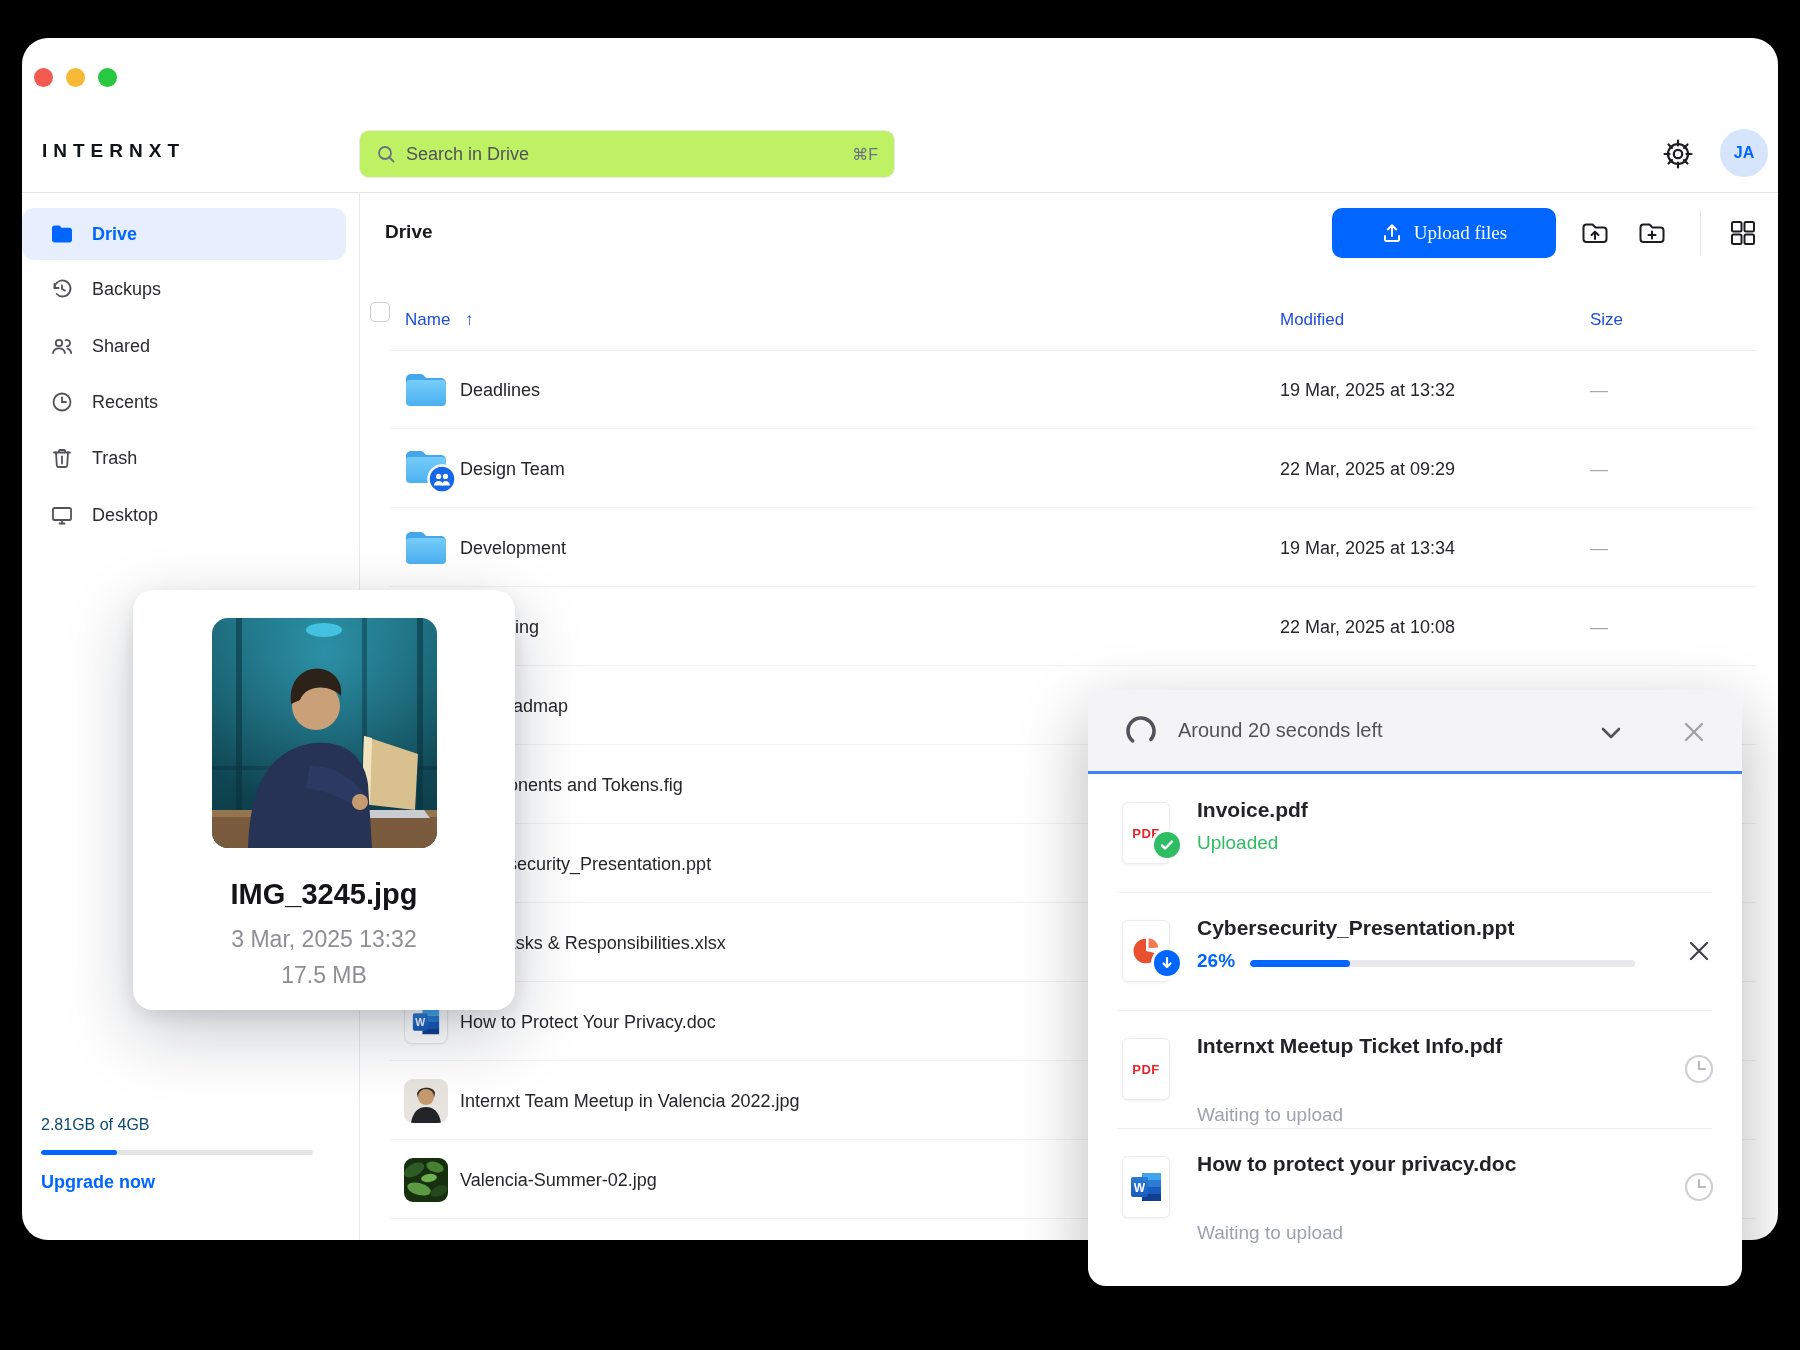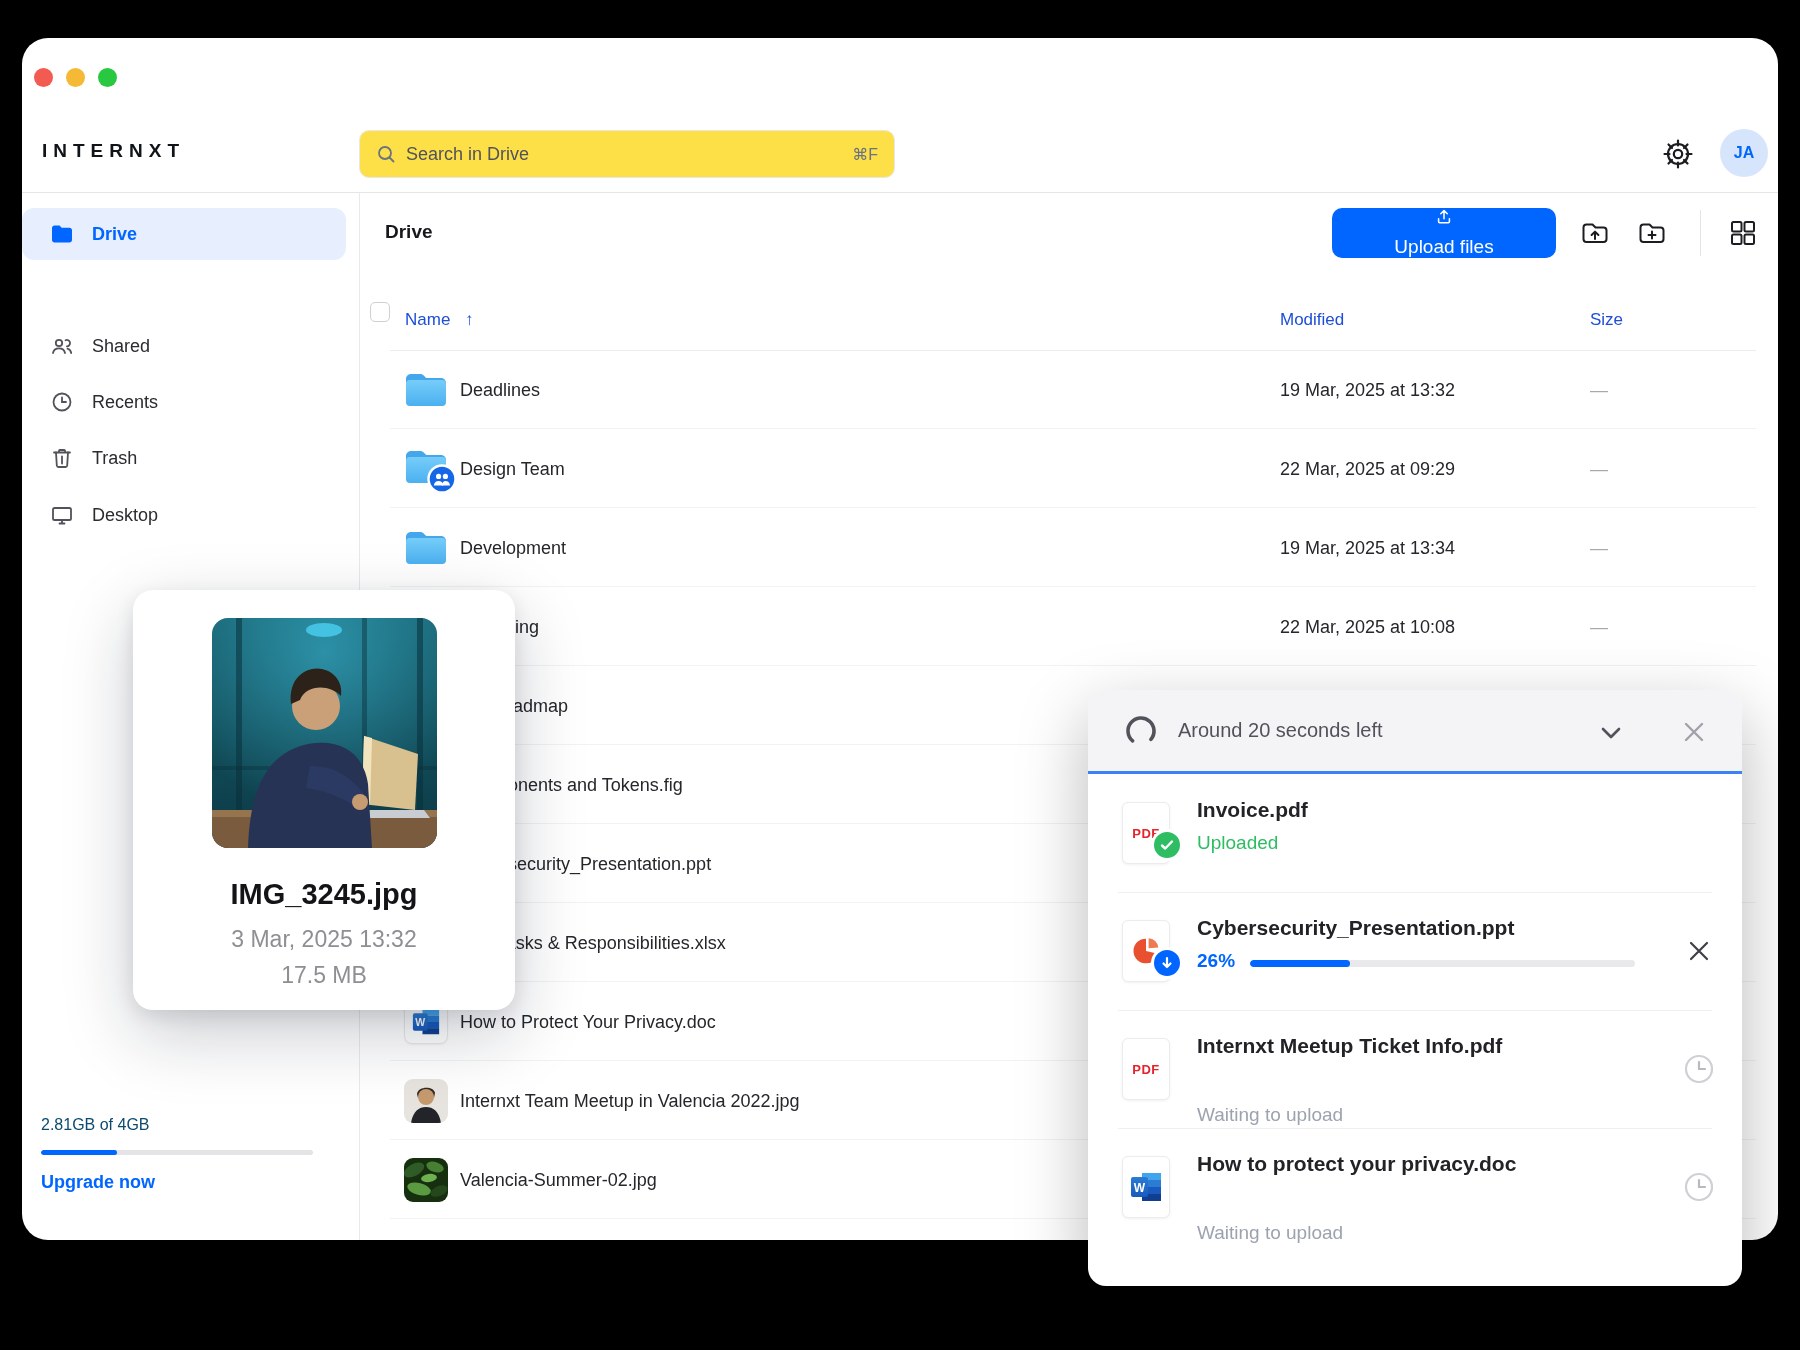--- a/index.html
+++ b/index.html
@@ -10,21 +10,21 @@
 
   
   .traffic { position:absolute; left:12px; top:30px; display:flex; gap:13px; }
   .light { width:19px; height:19px; border-radius:50%; }
   .light.red{ background:#F35A52; } .light.yellow{ background:#F5B935; } .light.green{ background:#28C840; }
 
   .logo { position:absolute; left:20px; top:102px; font-size:19px; font-weight:700;
           letter-spacing:6px; color:#101418;text-align:right; }
 
   .searchbar { position:absolute; left:337px; top:92px; width:536px; height:48px;
-               background:#fde047; border:1px solid #E8E8EB; border-radius:10px;
+               background:#bef264; border:1px solid #E8E8EB; border-radius:10px;
                display:flex; align-items:center; padding:0 16px; gap:10px; }
   .searchbar input { flex:1; border:none; outline:none; background:transparent;
                      font-size:18px; color:#3F3F46; font-family:inherit; }
   .searchbar input::placeholder { color:#52525B; opacity:1; }
   .shortcut { font-size:16px; color:#6B7280; }
 
   .gear-btn { position:absolute; left:1638px; top:98px; width:36px; height:36px; cursor:pointer; }
   .avatar { position:absolute; left:1698px; top:91px; width:48px; height:48px; border-radius:50%;
             background:#D7E5FC; color:#0066FF; font-weight:700; font-size:16px;
             display:flex; align-items:center; justify-content:center; }
@@ -43,22 +43,22 @@
   .storage-track { position:absolute; left:19px; top:1112px; width:272px; height:5px;
                    border-radius:3px; background:#E4E4E7; overflow:hidden; }
   .storage-fill { height:100%; border-radius:3px; background:#0066FF; }
   .upgrade { position:absolute; left:19px; top:1134px; font-size:18px; font-weight:600;
              color:#0066FF; cursor:pointer; }
 
   
   .page-title { position:absolute; left:363px; top:183px; font-size:19px; font-weight:600; color:#18181B; }
   .upload-btn { position:absolute; left:1310px; top:170px; width:224px; height:50px;
                 background:#0066FF; color:#fff; border:none; border-radius:10px;
-                font-size:19px; font-weight:500; font-family:Liberation Sans, sans-serif; cursor:pointer;
-                display:flex; align-items:center; justify-content:center; gap:11px;flex-direction:column; }
+                font-size:19px; font-weight:500; font-family:Liberation Serif, serif; cursor:pointer;
+                display:flex; align-items:center; justify-content:center; gap:11px; }
   .tool-ic { position:absolute; top:180px; width:30px; height:30px; cursor:pointer; }
   .toolbar-sep { position:absolute; left:1678px; top:172px; width:1px; height:46px; background:#E4E4E7; }
 
   
   .checkbox { position:absolute; left:348px; top:264px; width:20px; height:20px;
               border:1.6px solid #CFCFD4; border-radius:5px; background:#fff; cursor:pointer; }
   .col-head { position:absolute; top:272px; font-size:17px; font-weight:500; color:#1d4ed8; cursor:pointer; }
   .head-underline { position:absolute; left:368px; top:312px; width:1366px; height:1px; background:#ECECEE; }
 
   .row { position:absolute; left:337px; width:1419px; height:79px; cursor:pointer; }
@@ -175,20 +175,28 @@
 
     <div class="header-divider"></div>
     <div class="side-divider"></div>
 
     <div class="side-item active" style="top:170px">
       <svg class="ic" viewBox="0 0 24 24">
         <path d="M2 6c0-1.4 1.1-2.5 2.5-2.5h5l2.2 2.3h7.8C20.9 5.8 22 6.9 22 8.3V18c0 1.4-1.1 2.5-2.5 2.5h-15C3.1 20.5 2 19.4 2 18z" fill="#0066FF"></path>
       </svg>
       <span>Drive</span>
     </div>
+    <div class="side-item" style="top:225px">
+      <svg class="ic" viewBox="0 0 24 24" fill="none" stroke="#52525B" stroke-width="1.8" stroke-linecap="round" stroke-linejoin="round">
+        <path d="M4.5 11a8 8 0 1 1 2.2 6"></path>
+          <path d="M4.5 7v4h4"></path>
+          <path d="M12 8.5V12l2.8 1.6"></path>
+      </svg>
+      <span>Backups</span>
+    </div>
     <div class="side-item" style="top:282px">
       <svg class="ic" viewBox="0 0 24 24" fill="none" stroke="#52525B" stroke-width="1.8" stroke-linecap="round">
         <circle cx="9" cy="9" r="3.2"></circle>
           <path d="M3 19c.6-3 3-4.6 6-4.6s5.4 1.6 6 4.6"></path>
         <path d="M15.5 6.2a3.2 3.2 0 1 1 1.4 6.1 M17.5 14.6c2.2.5 3.3 2 3.7 4.4"></path>
       </svg>
       <span>Shared</span>
     </div>
     <div class="side-item" style="top:338px">
       <svg class="ic" viewBox="0 0 24 24" fill="none" stroke="#52525B" stroke-width="1.8" stroke-linecap="round">

